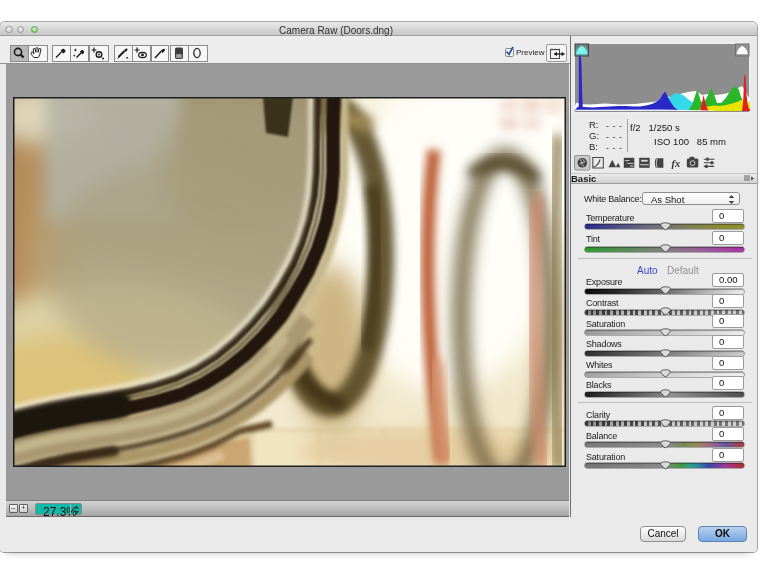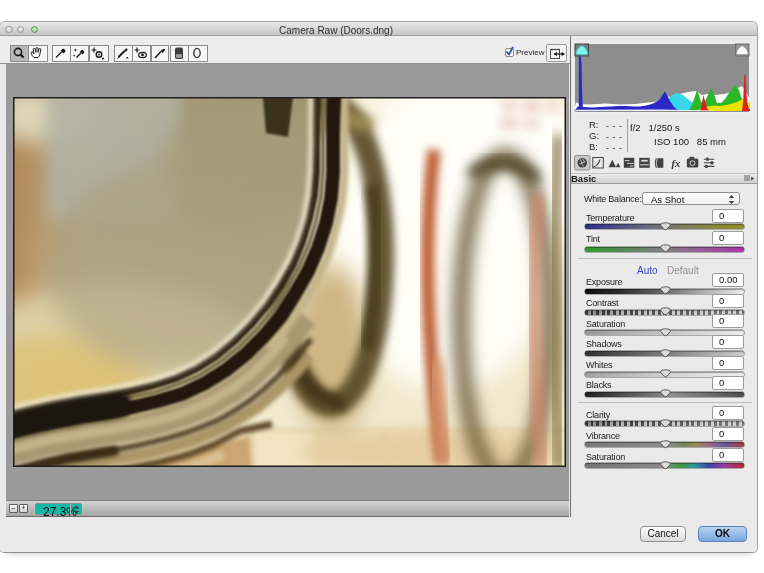--- a/index.html
+++ b/index.html
@@ -337,21 +337,21 @@
 <div class="abs track" style="top:391.5px;background:linear-gradient(90deg,#1f1f1f,#8f8f8f 55%,#4f4f4f)"></div>
 <svg class="abs thumb" style="left:658.5px;top:389.0px" width="13" height="10" viewBox="0 0 13 10">
     <path d="M1.1,3.6 Q1.1,0.9 6.5,0.9 Q11.9,0.9 11.9,3.6 L8.4,7.8 Q6.5,9.4 4.6,7.8 Z" fill="#dadada" stroke="#4d4d4d" stroke-width="1"></path>
   </svg>
 <div class="abs plbl" style="left:586px;top:409.5px">Clarity</div>
 <div class="abs pin" style="left:712px;top:405.5px">0</div>
 <div class="abs track" style="top:421px;background:linear-gradient(90deg,rgba(20,20,20,.35),rgba(20,20,20,0) 30%,rgba(255,255,255,.25) 85%),repeating-linear-gradient(90deg,#474747 0 2.8px,#c2c2c2 2.8px 5.6px)"></div>
 <svg class="abs thumb" style="left:658.5px;top:418.5px" width="13" height="10" viewBox="0 0 13 10">
     <path d="M1.1,3.6 Q1.1,0.9 6.5,0.9 Q11.9,0.9 11.9,3.6 L8.4,7.8 Q6.5,9.4 4.6,7.8 Z" fill="#dadada" stroke="#4d4d4d" stroke-width="1"></path>
   </svg>
-<div class="abs plbl" style="left:586px;top:430.5px">Vibrance</div>
+<div class="abs plbl" style="left:586px;top:430.5px">Balance</div>
 <div class="abs pin" style="left:712px;top:426.5px">0</div>
 <div class="abs track" style="top:442px;background:linear-gradient(90deg,#7a7a7a,#8d8d8d 52%,#75875a 62%,#9a8a55 70%,#a0668a 79%,#6558a0 88%,#b03a3a)"></div>
 <svg class="abs thumb" style="left:658.5px;top:439.5px" width="13" height="10" viewBox="0 0 13 10">
     <path d="M1.1,3.6 Q1.1,0.9 6.5,0.9 Q11.9,0.9 11.9,3.6 L8.4,7.8 Q6.5,9.4 4.6,7.8 Z" fill="#dadada" stroke="#4d4d4d" stroke-width="1"></path>
   </svg>
 <div class="abs plbl" style="left:586px;top:451.5px">Saturation</div>
 <div class="abs pin" style="left:712px;top:447.5px">0</div>
 <div class="abs track" style="top:463px;background:linear-gradient(90deg,#757575,#8a8a8a 48%,#3f9a3f 60%,#2f9a9a 68%,#3a4aaa 78%,#9a3a9a 88%,#b82a2a)"></div>
 <svg class="abs thumb" style="left:658.5px;top:460.5px" width="13" height="10" viewBox="0 0 13 10">
     <path d="M1.1,3.6 Q1.1,0.9 6.5,0.9 Q11.9,0.9 11.9,3.6 L8.4,7.8 Q6.5,9.4 4.6,7.8 Z" fill="#dadada" stroke="#4d4d4d" stroke-width="1"></path>

